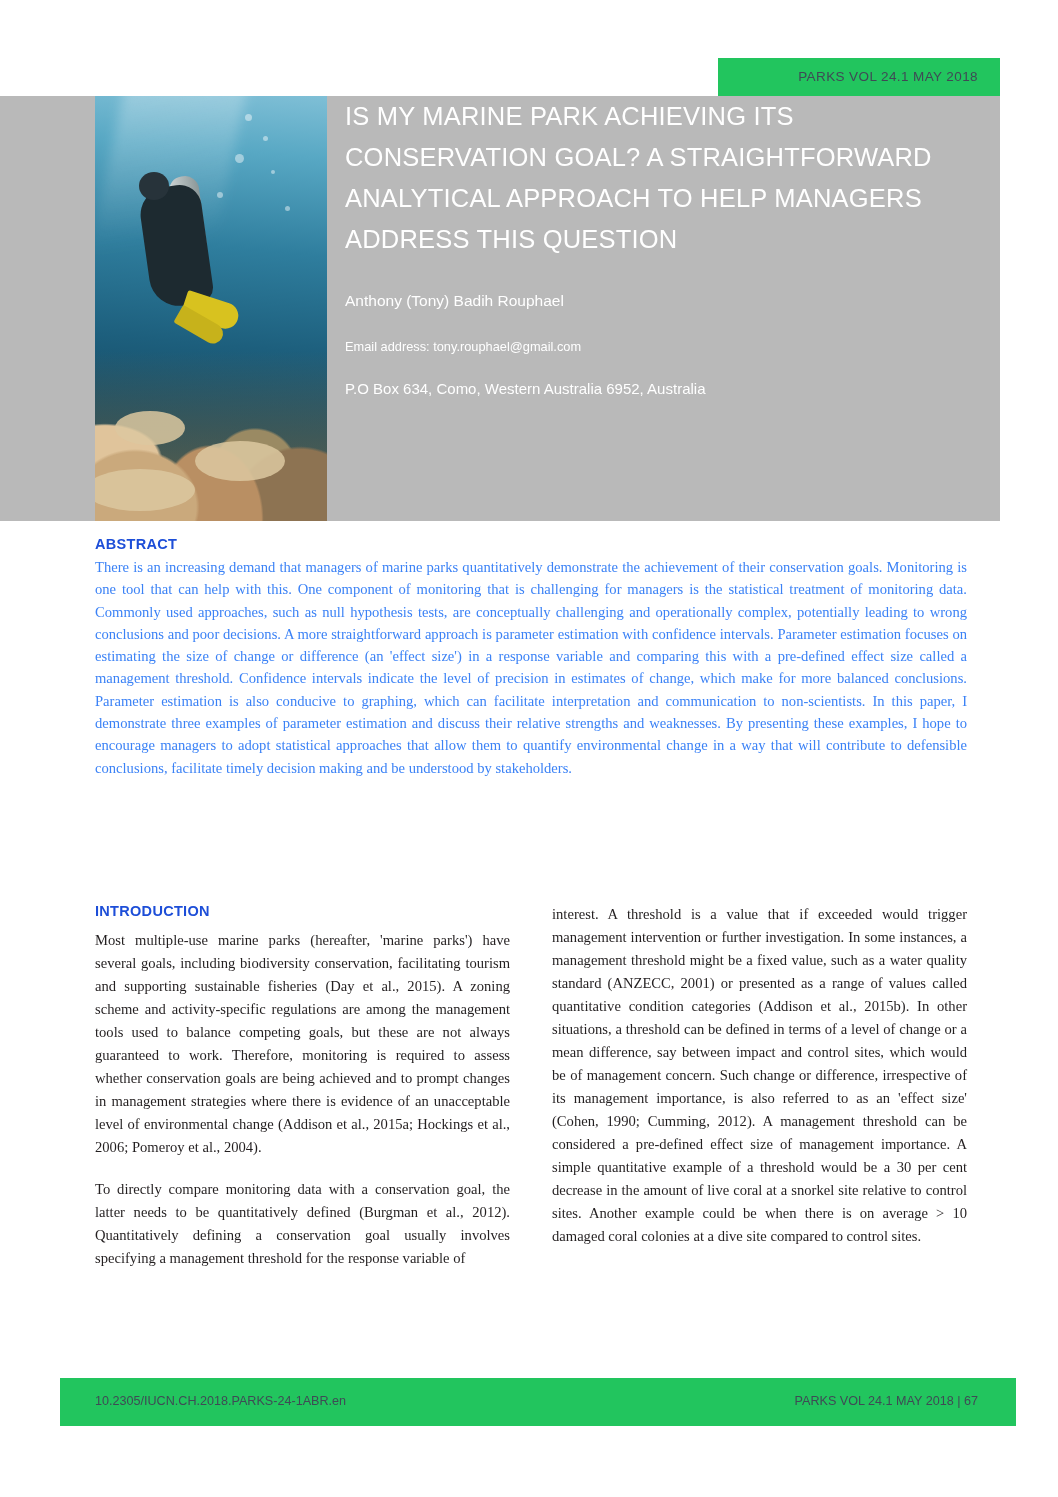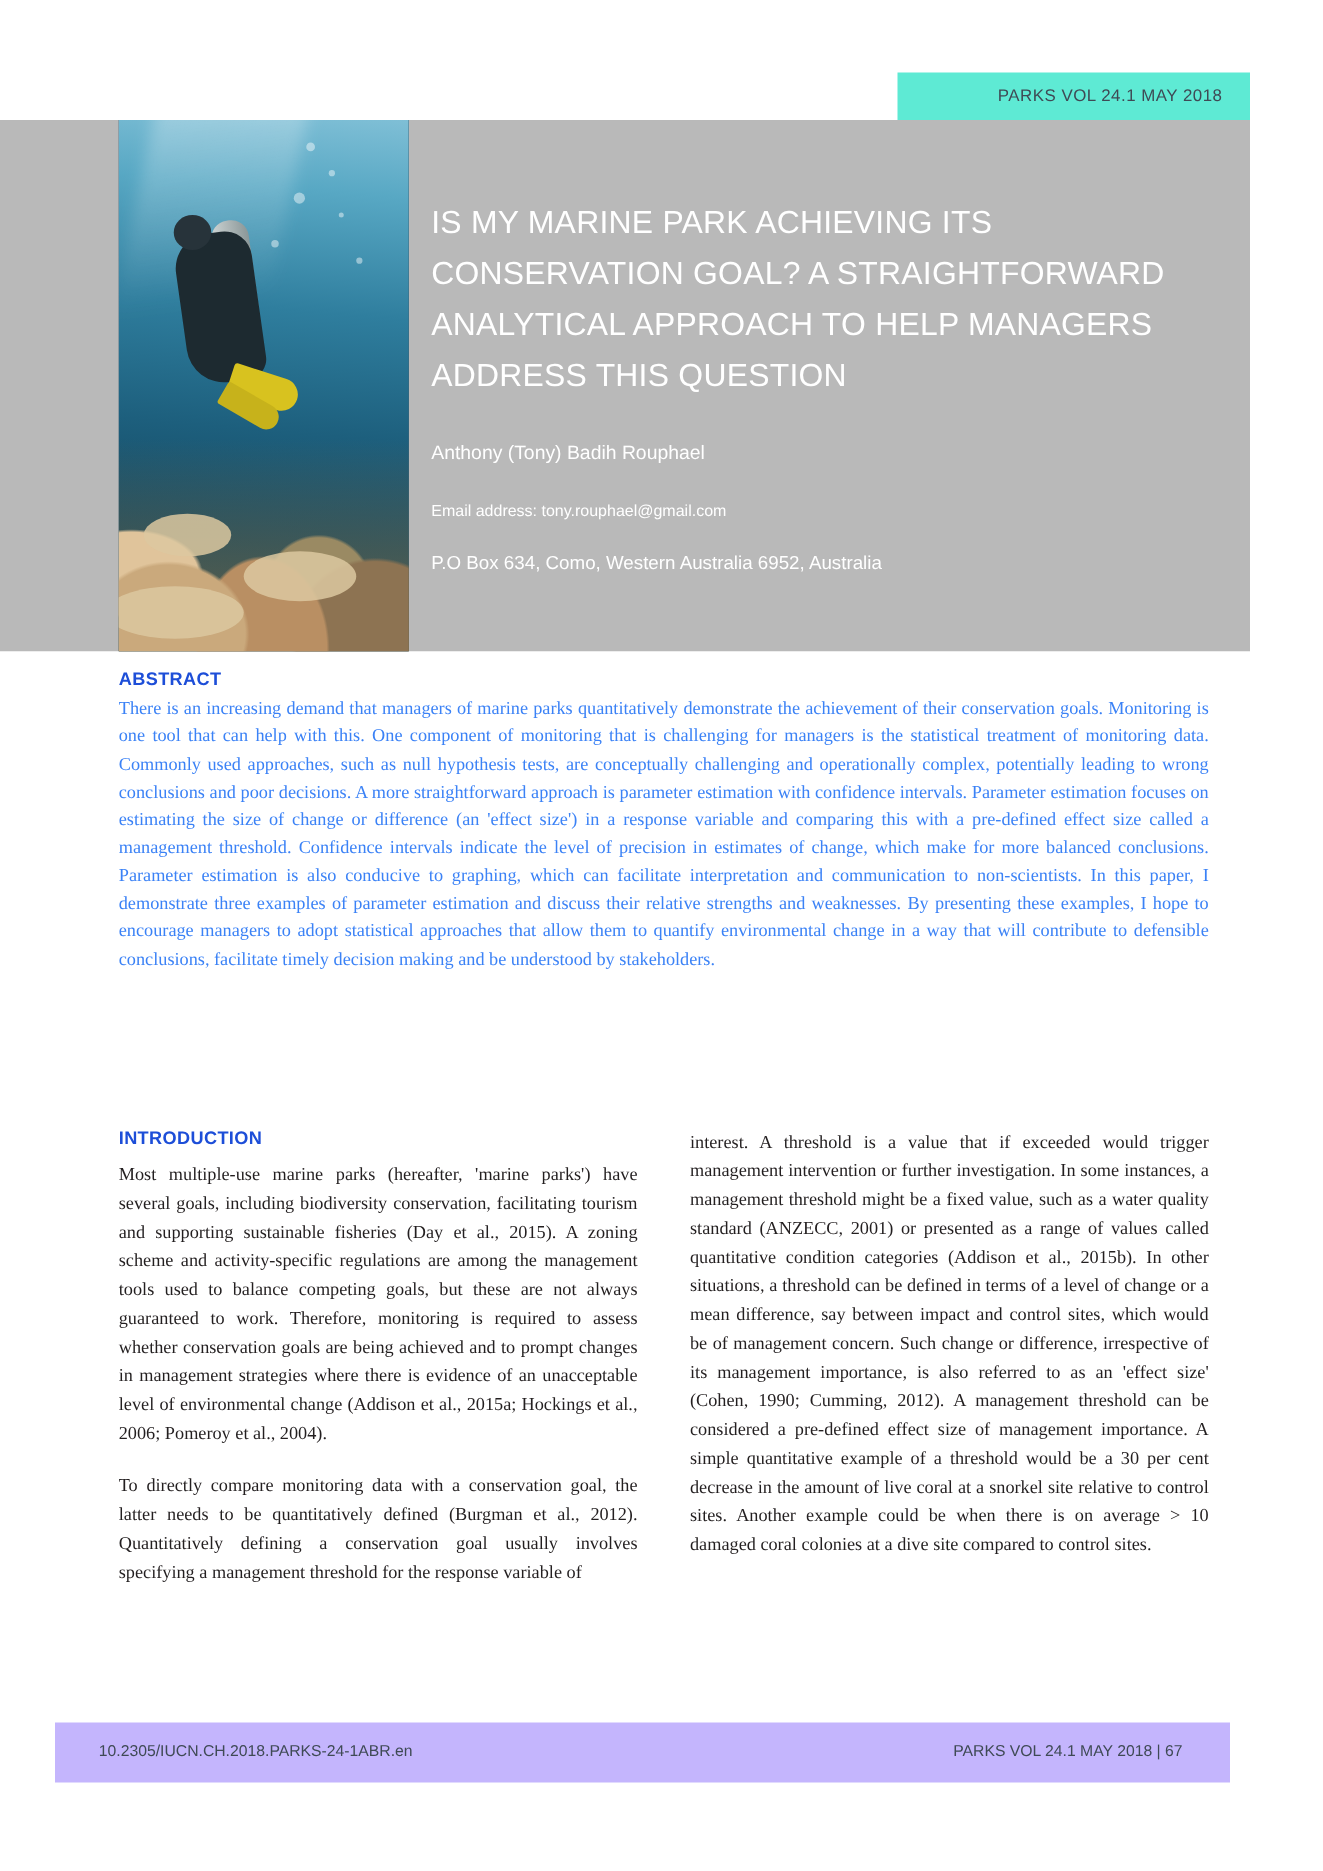--- a/index.html
+++ b/index.html
@@ -16,21 +16,21 @@
     overflow: hidden;
   }
 
   
   .header-band {
     position: absolute;
     top: 58px;
     left: 718px;
     width: 282px;
     height: 38px;
-    background: #5eead4;
+    background: #22c55e;
   }
   .header-band .label {
     position: absolute;
     right: 22px;
     top: 11px;
     font-size: 13.5px;
     letter-spacing: 0.4px;
     color: #3f4a55;
     font-family: "Liberation Sans", sans-serif;
   }
@@ -137,21 +137,20 @@
   }
 
   .title-text {
     position: absolute;
     top: 96px;
     left: 345px;
     width: 630px;
   }
   .paper-title {
     margin: 0;
-    padding-top: 62px;
     font-size: 25.5px;
     line-height: 41px;
     font-weight: normal;
     color: #ffffff;
     letter-spacing: 0.2px;
     font-family: "Liberation Sans", sans-serif;
   }
   .author {
     margin-top: 30px;
     font-size: 15.5px;
@@ -227,25 +226,26 @@
     margin: 0 0 19px 0;
     color: #231f20;
   }
   .col .intro-head {
     margin-bottom: 10px;
   }
 
   
   .footer-band {
     position: absolute;
-    left: 44px;
+    left: 60px;
     top: 1378px;
     width: 940px;
     height: 48px;
-    background: #c4b5fd;
+    background: #22c55e;
+    padding-left: 16px;
   }
   .footer-left {
     position: absolute;
     left: 35px;
     top: 16px;
     font-size: 12.6px;
     color: #3f4a55;
   }
   .footer-right {
     position: absolute;

